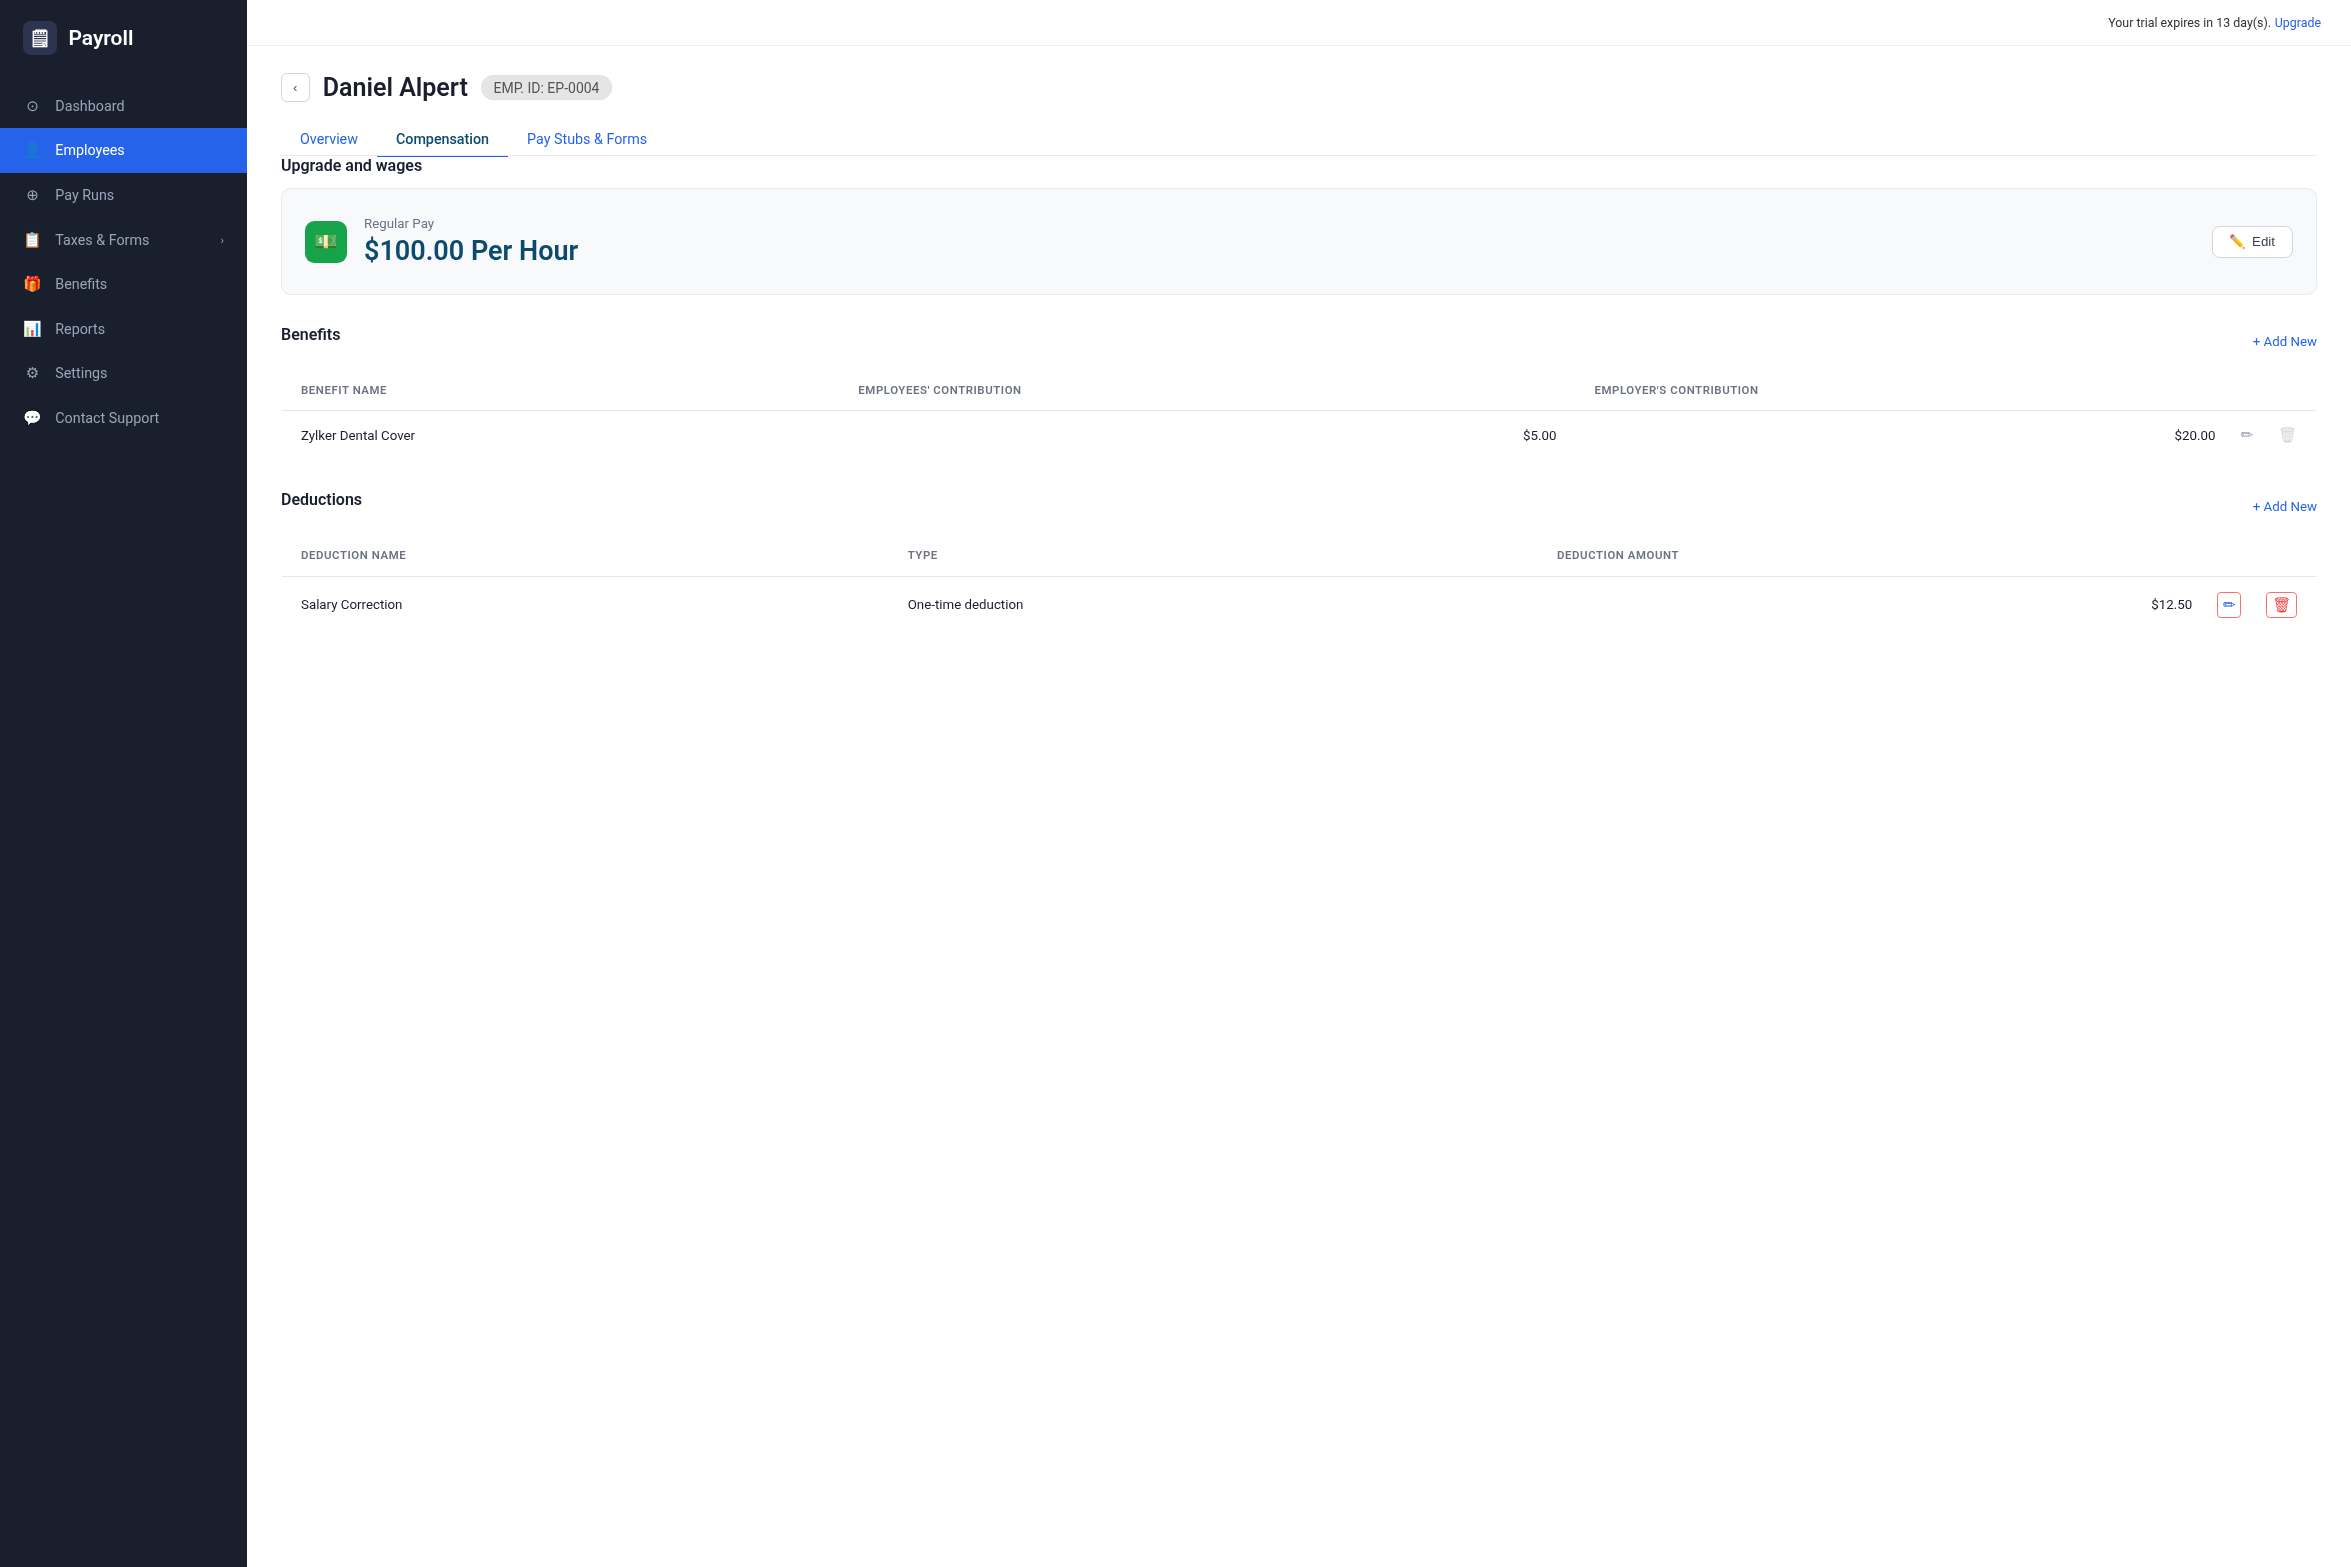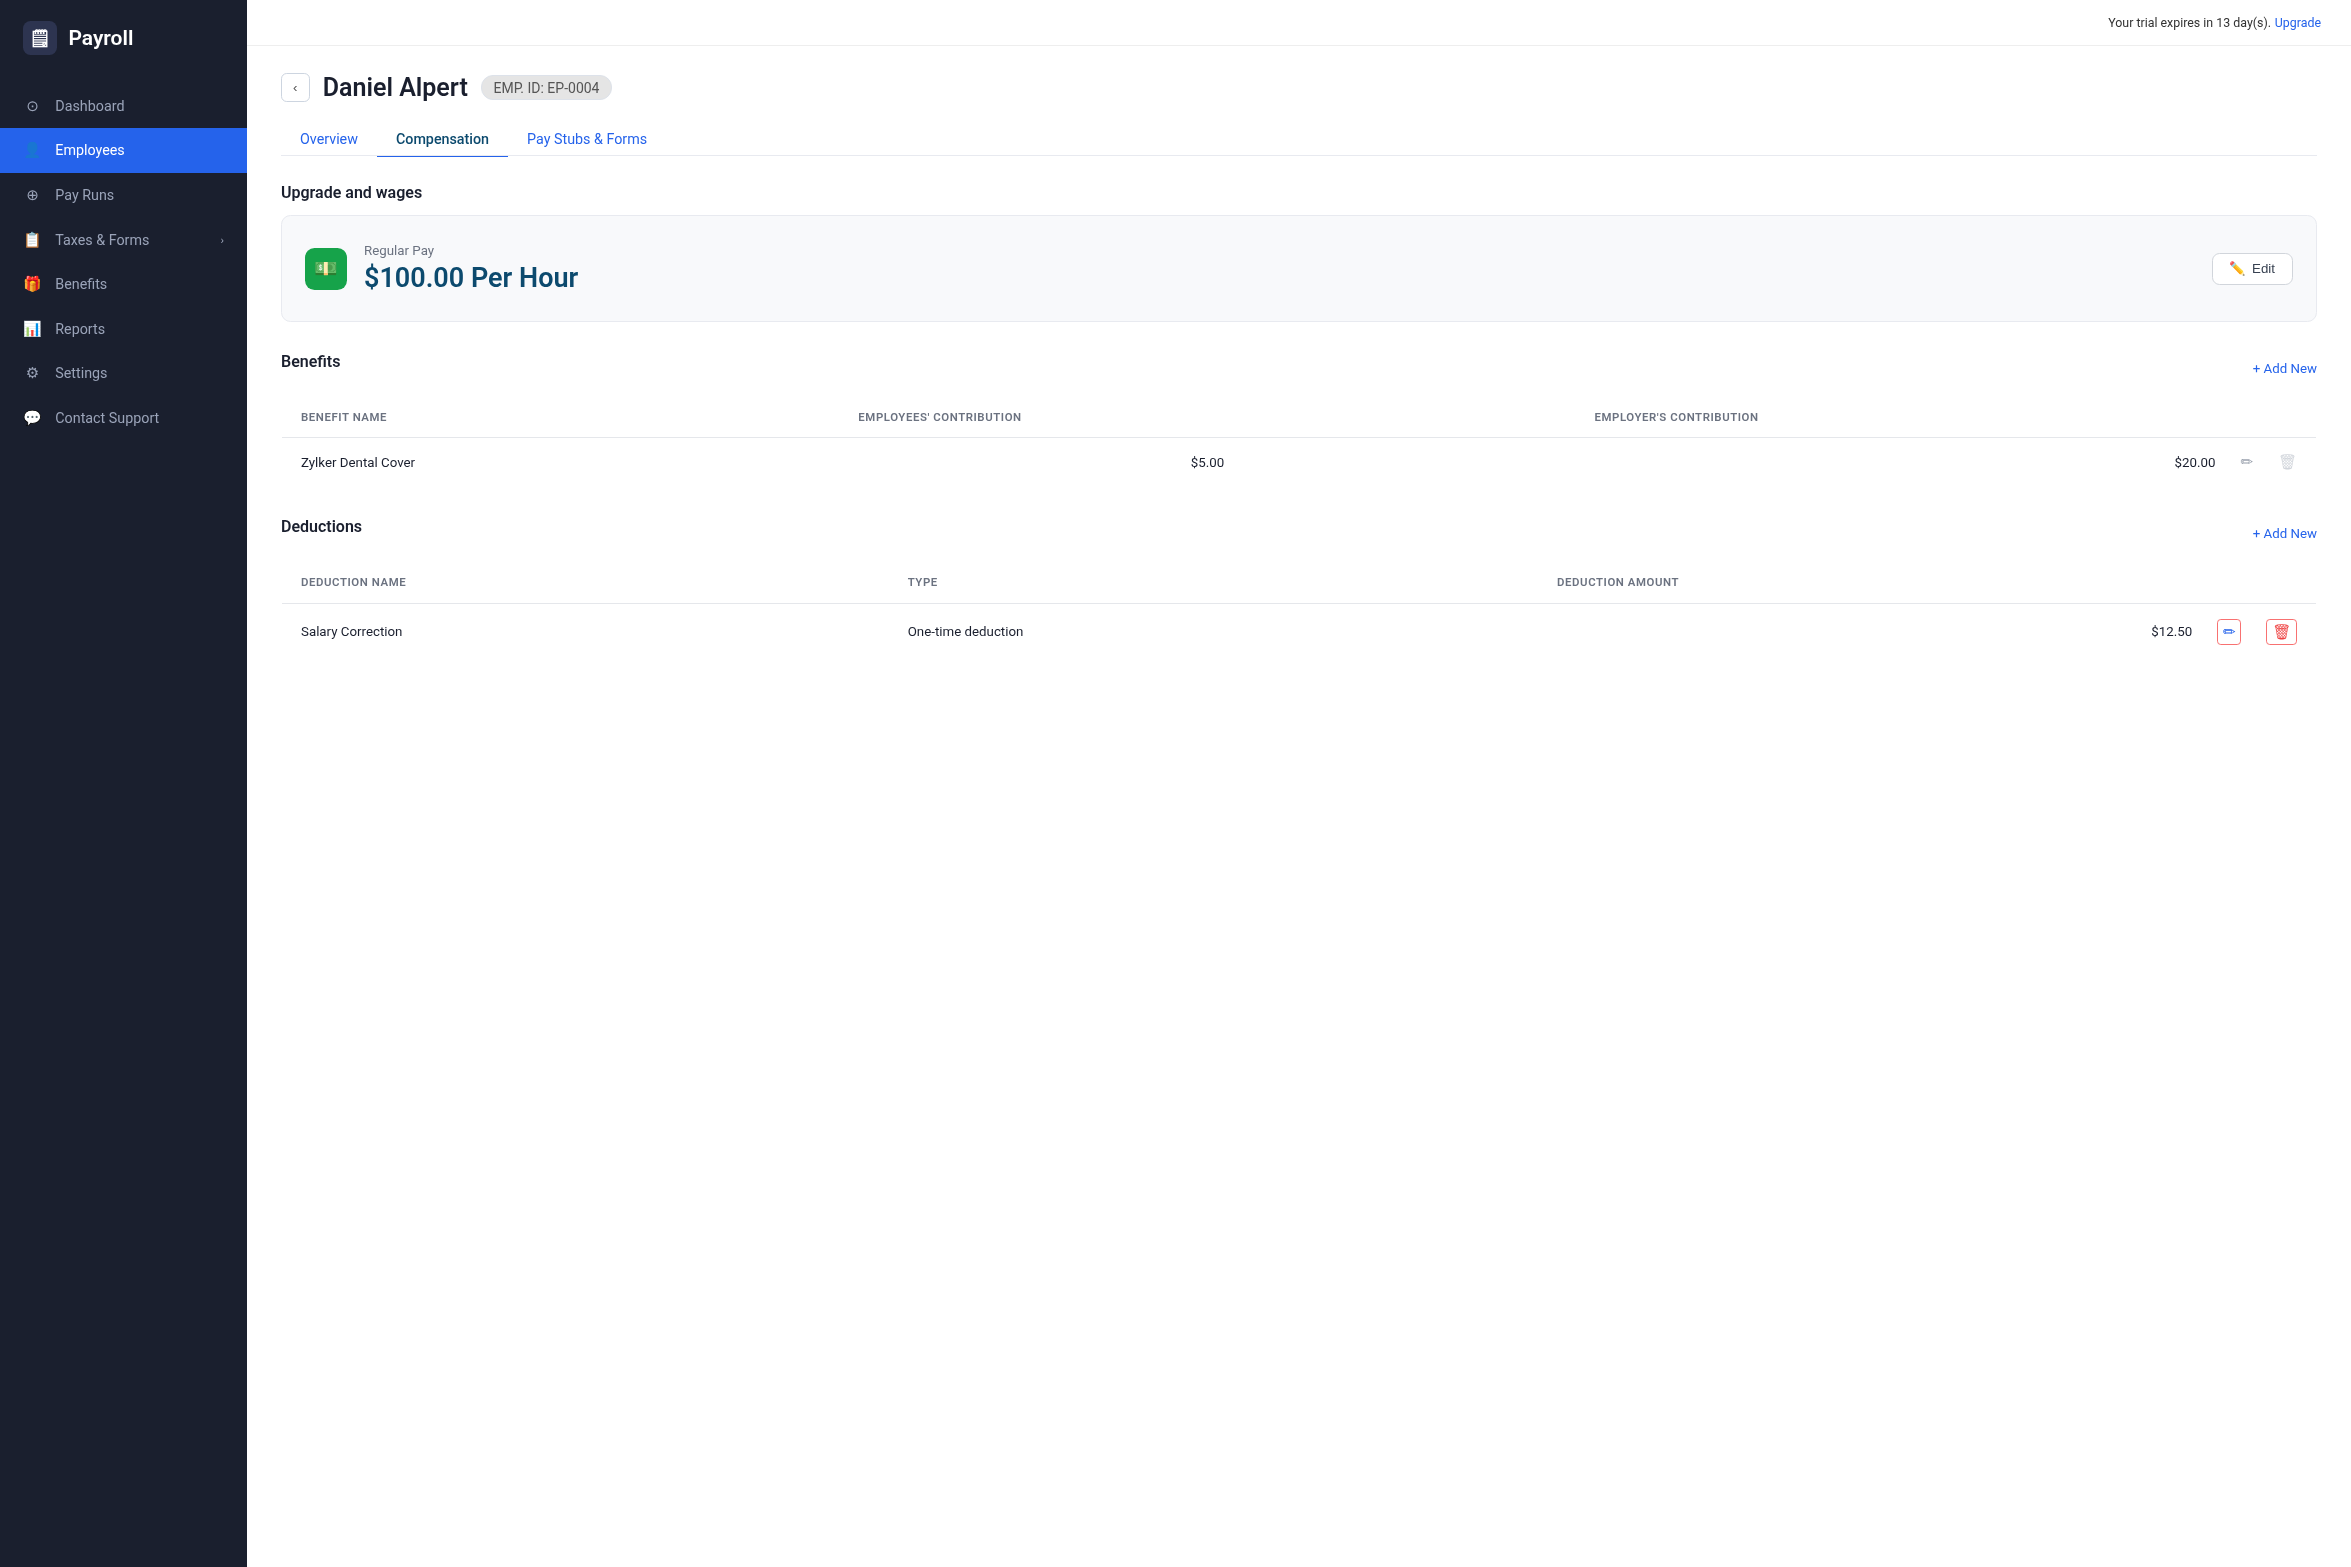--- a/index.html
+++ b/index.html
@@ -98,21 +98,20 @@
       padding: 3.8px 11.4px;
       font-size: 14px;
       color: #555;
     }
 
     
     .tabs {
       display: flex;
       gap: 0;
       border-bottom: 1.9px solid #e8eaf0;
-      margin-bottom: 27px;
     }
     .tab {
       padding: 9.5px 19px;
       font-size: 14.3px;
       cursor: pointer;
       color: #2563eb;
       border-bottom: 1.9px solid transparent;
       margin-bottom: -1.9px;
     }
     .tab.active {
@@ -309,21 +308,21 @@
       <thead>
         <tr>
           <th>BENEFIT NAME</th>
           <th>EMPLOYEES' CONTRIBUTION</th>
           <th>EMPLOYER'S CONTRIBUTION</th>
         </tr>
       </thead>
       <tbody>
         <tr>
           <td>Zylker Dental Cover</td>
-          <td style="text-align:center">$5.00</td>
+          <td style="text-align:right">$5.00</td>
           <td>
             <div class="actions">
               <span>$20.00</span>
               <span class="action-icon">✏</span>
               <span class="action-icon plain-delete">🗑</span>
             </div>
           </td>
         </tr>
       </tbody>
     </table>

